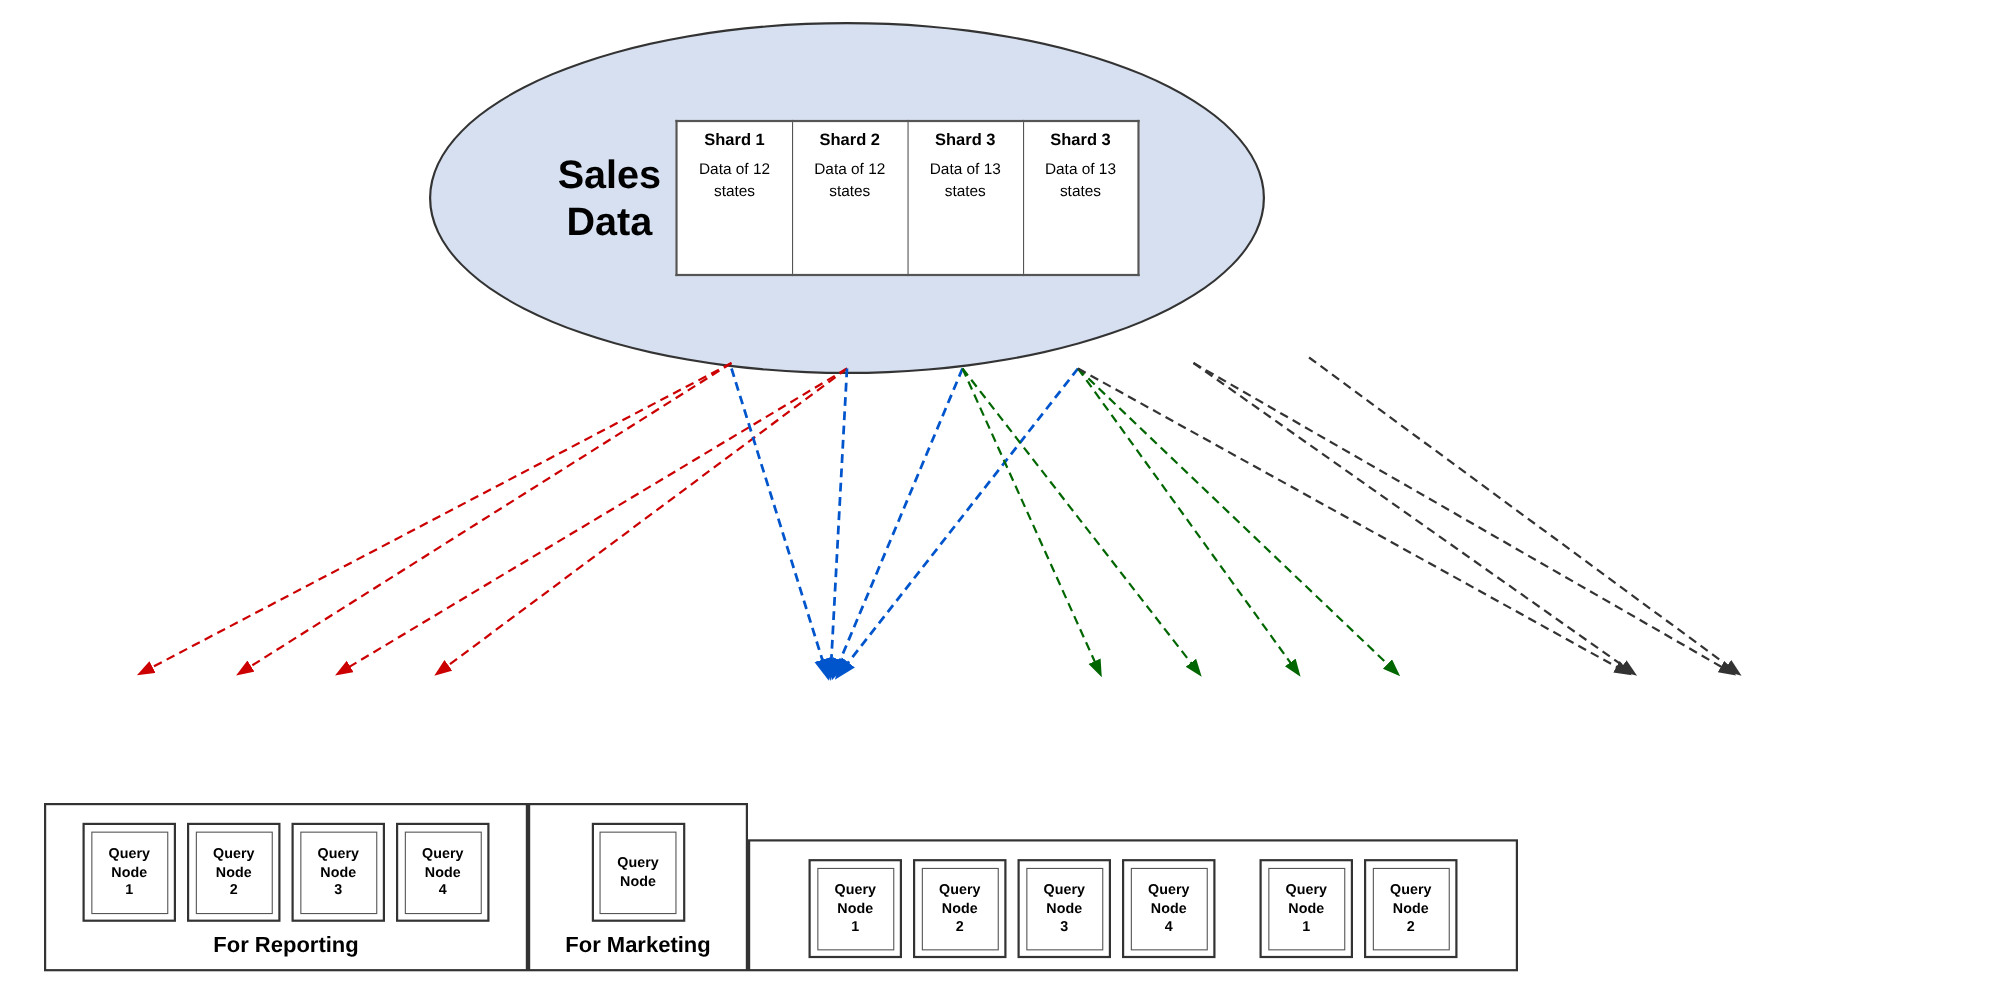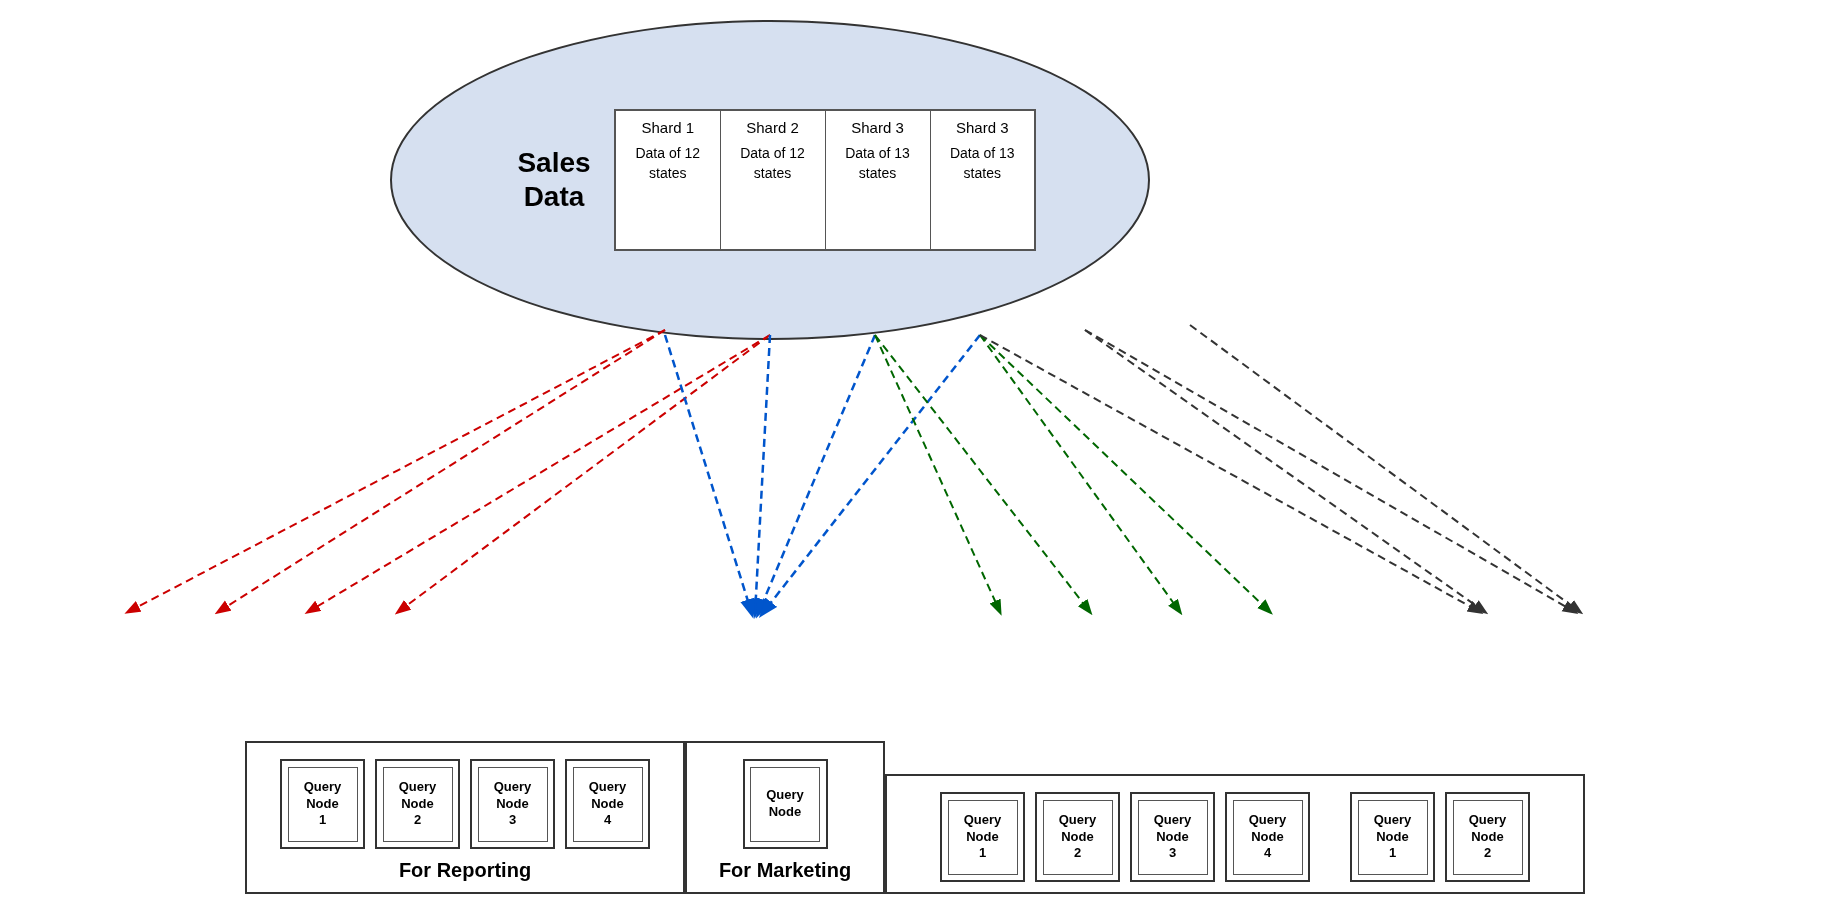--- a/index.html
+++ b/index.html
@@ -29,60 +29,60 @@
       display: flex;
       align-items: center;
       justify-content: center;
     }
     .ellipse-inner {
       display: flex;
       align-items: center;
       gap: 10px;
     }
     .sales-label {
-      font-size: 28px;
+      font-size: 36px;
       font-weight: bold;
       color: #000;
       text-align: center;
       line-height: 1.2;
       min-width: 100px;
     }
     .shards-table {
       border: 2px solid #555;
       border-collapse: collapse;
       background: #fff;
     }
     .shards-table td {
       border: 1.5px solid #555;
       padding: 8px 12px;
       text-align: center;
       vertical-align: top;
       width: 105px;
       height: 140px;
     }
     .shard-title {
-      font-weight: normal;
+      font-weight: bold;
       font-size: 15px;
       display: block;
       margin-bottom: 8px;
     }
     .shard-body {
       font-size: 14px;
       line-height: 1.4;
       margin-top: 32px;
     }
 
     
     .bottom-boxes {
       position: absolute;
-      bottom: 20px;
+      bottom: 31px;
       left: 0;
       right: 0;
       display: flex;
-      justify-content: center;
+      justify-content: flex-start;
       align-items: flex-end;
       padding: 0 40px;
     }
     .group-box {
       border: 2.5px solid #333;
       padding: 16px 14px 10px 14px;
       position: relative;
       background: #fff;
     }
     .group-label {

